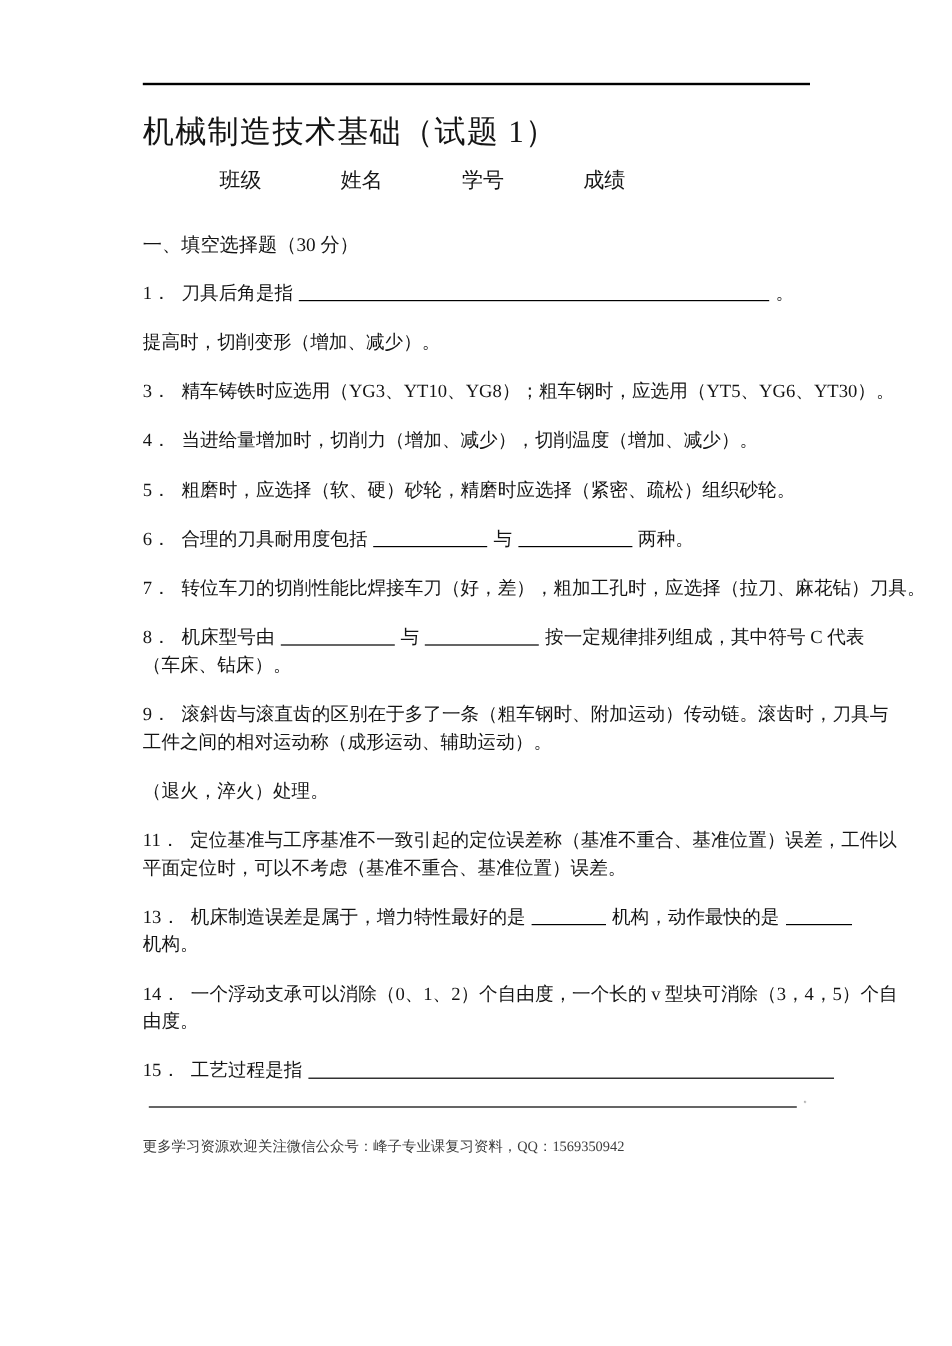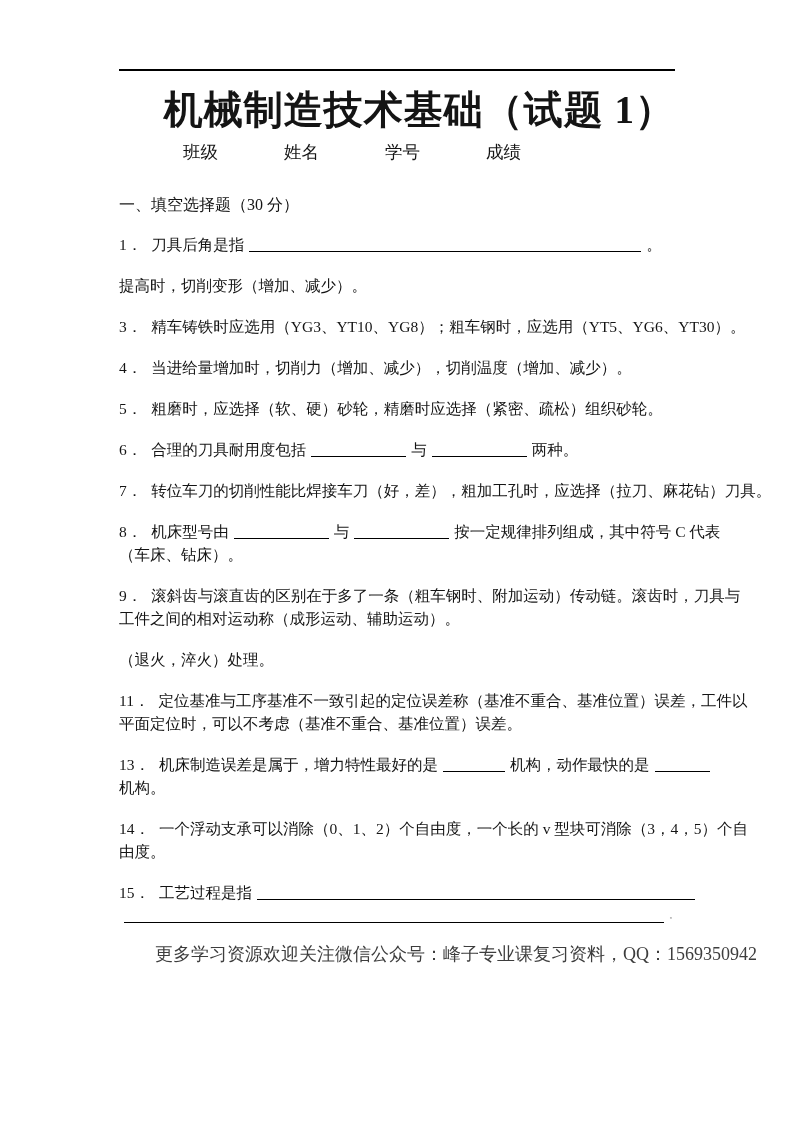--- a/index.html
+++ b/index.html
@@ -18,34 +18,35 @@
     top: 0;
     width: 556px;
   }
   .top-rule {
     margin-top: 69px;
     border-top: 2px solid #000;
     height: 0;
   }
   .title {
     margin: 18px 0 0 0;
-    font-size: 39px;
+    font-size: 26px;
     line-height: 42px;
-    font-weight: bold;
-    text-align: right;
+    font-weight: normal;
+    text-align: left;
     letter-spacing: 1px;
     white-space: nowrap;
   }
   .fields {
     display: flex;
     gap: 66px;
     padding-left: 64px;
     margin-top: 9px;
     font-size: 17.5px;
     line-height: 24px;
+    font-family: Liberation Mono, monospace;
   }
   .section-heading {
     margin: 29px 0 0 0;
     font-size: 16px;
     line-height: 23px;
   }
   .questions { margin-top: 17px; }
   .question {
     margin: 0 0 18px 0;
     font-size: 15.5px;
@@ -61,25 +62,24 @@
     vertical-align: -2px;
   }
   sub.cp-sub { font-size: 10px; }
   .small-period {
     font-size: 9px;
     color: #8a8a8a;
     vertical-align: 3px;
   }
   .footer {
     margin-top: 15px;
-    font-size: 18px;
+    font-size: 12px;
     line-height: 18px;
     color: #3d3d3d;
     white-space: nowrap;
-    margin-left: 36px;
   }
 </style>
 </head>
 <body>
 
 <div class="page">
   <div class="content">
 
     <div class="top-rule"></div>
 

